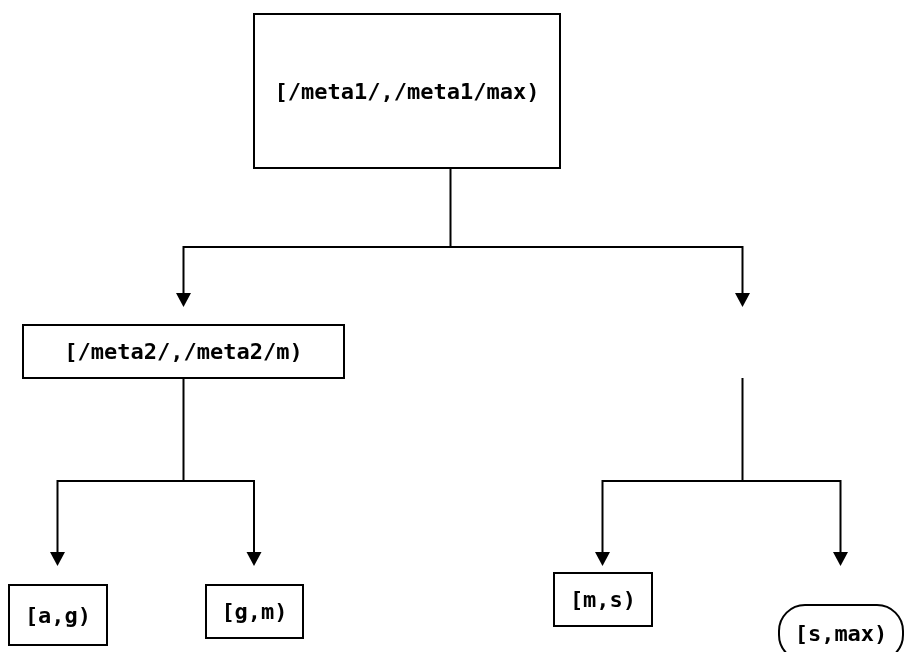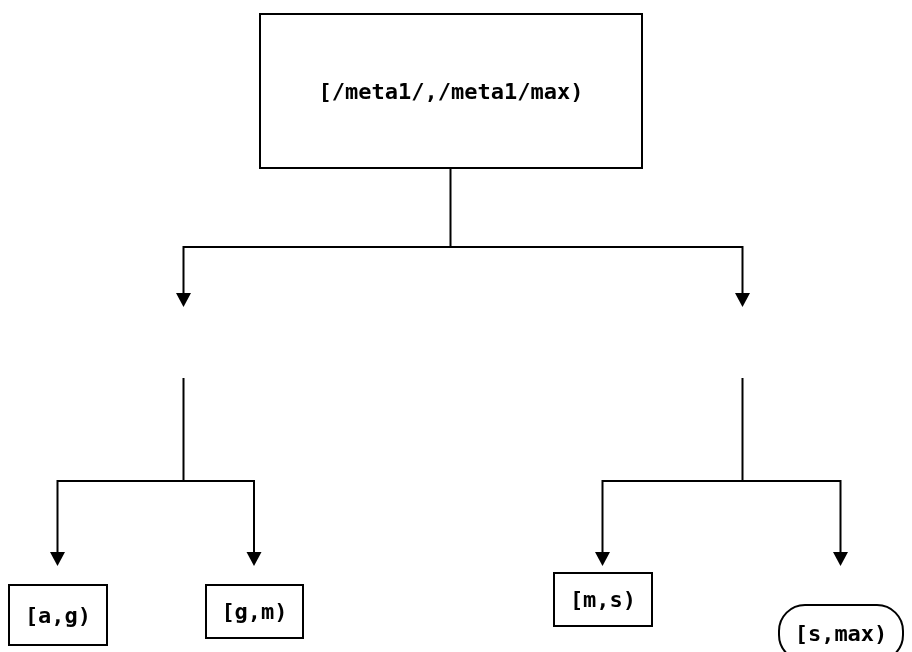--- a/index.html
+++ b/index.html
@@ -22,21 +22,21 @@
     display: flex;
     align-items: center;
     justify-content: center;
     border: 2px solid #000000;
     background: #ffffff;
     color: #000000;
     font-size: 22px;
     font-weight: bold;
     white-space: nowrap;
   }
-  .n-root  { left: 259px; top: 13px;  width: 384px; height: 156px; }
+  .n-root  { left: 253px; top: 13px;  width: 308px; height: 156px; }
   .n-left  { left: 22px;  top: 324px; width: 323px; height: 55px; }
   .n-right { left: 583px; top: 324px; width: 320px; height: 55px; }
   .n-ag    { left: 8px;   top: 584px; width: 100px; height: 62px; }
   .n-gm    { left: 205px; top: 584px; width: 99px;  height: 55px; }
   .n-ms    { left: 553px; top: 572px; width: 100px; height: 55px; }
   .n-smax  { left: 778px; top: 604px; width: 126px; height: 58px; border-radius: 27px; }
   .edge { stroke: #000000; stroke-width: 2; fill: none; }
   .arrow { fill: #000000; stroke: none; }
 </style>
 </head>
@@ -54,20 +54,21 @@
     <polygon class="arrow" points="50,552 65,552 57.5,566"></polygon>
     <polygon class="arrow" points="246.5,552 261.5,552 254,566"></polygon>
 
     <path class="edge" d="M742.5 378 V481 M602.5 481 H840.5 M602.5 480 V553 M840.5 480 V553"></path>
     <polygon class="arrow" points="595,552 610,552 602.5,566"></polygon>
     <polygon class="arrow" points="833,552 848,552 840.5,566"></polygon>
   </svg>
 
   <div class="node n-root">[/meta1/,/meta1/max)</div>
 
+  <div class="node n-left">[/meta2/,/meta2/m)</div>
 
 
   <div class="node n-ag">[a,g)</div>
 
   <div class="node n-gm">[g,m)</div>
 
   <div class="node n-ms">[m,s)</div>
 
   <div class="node n-smax">[s,max)</div>
 

